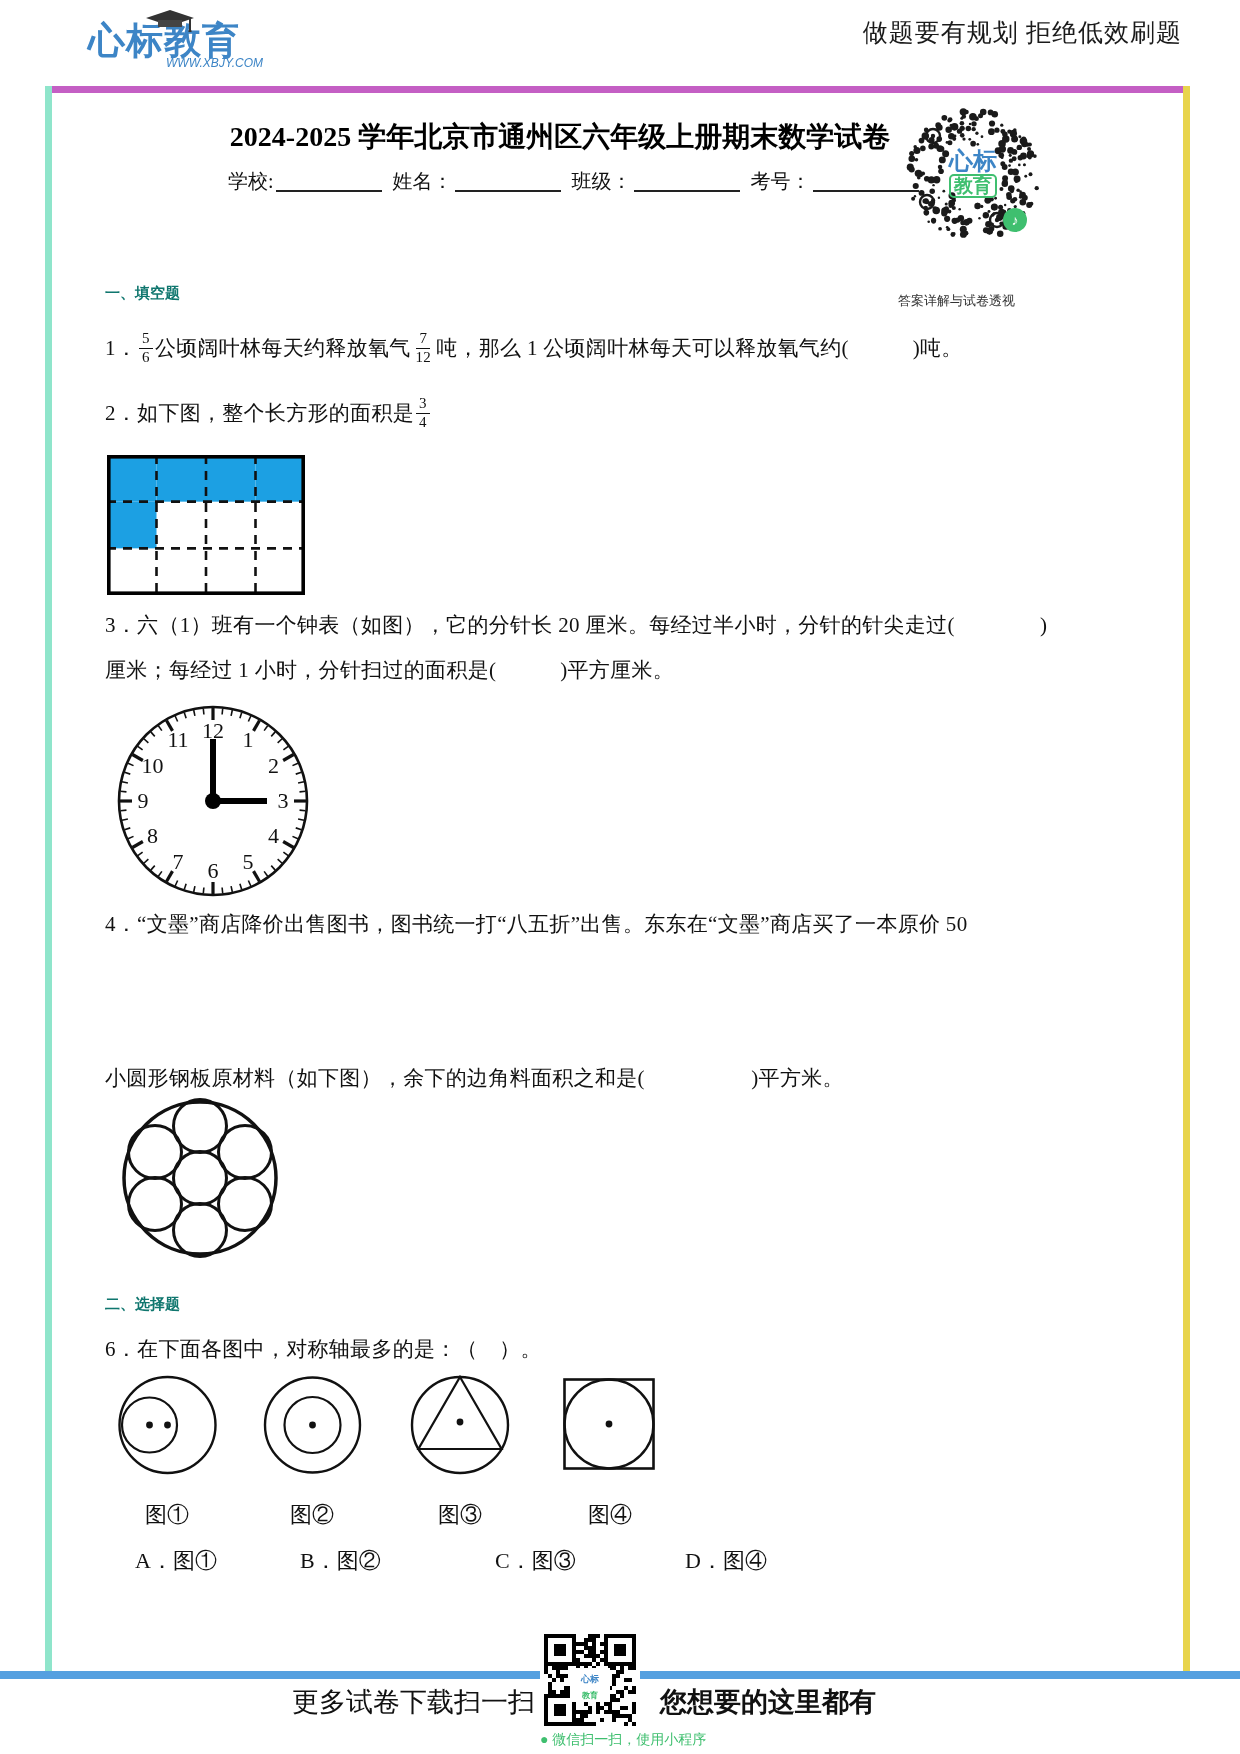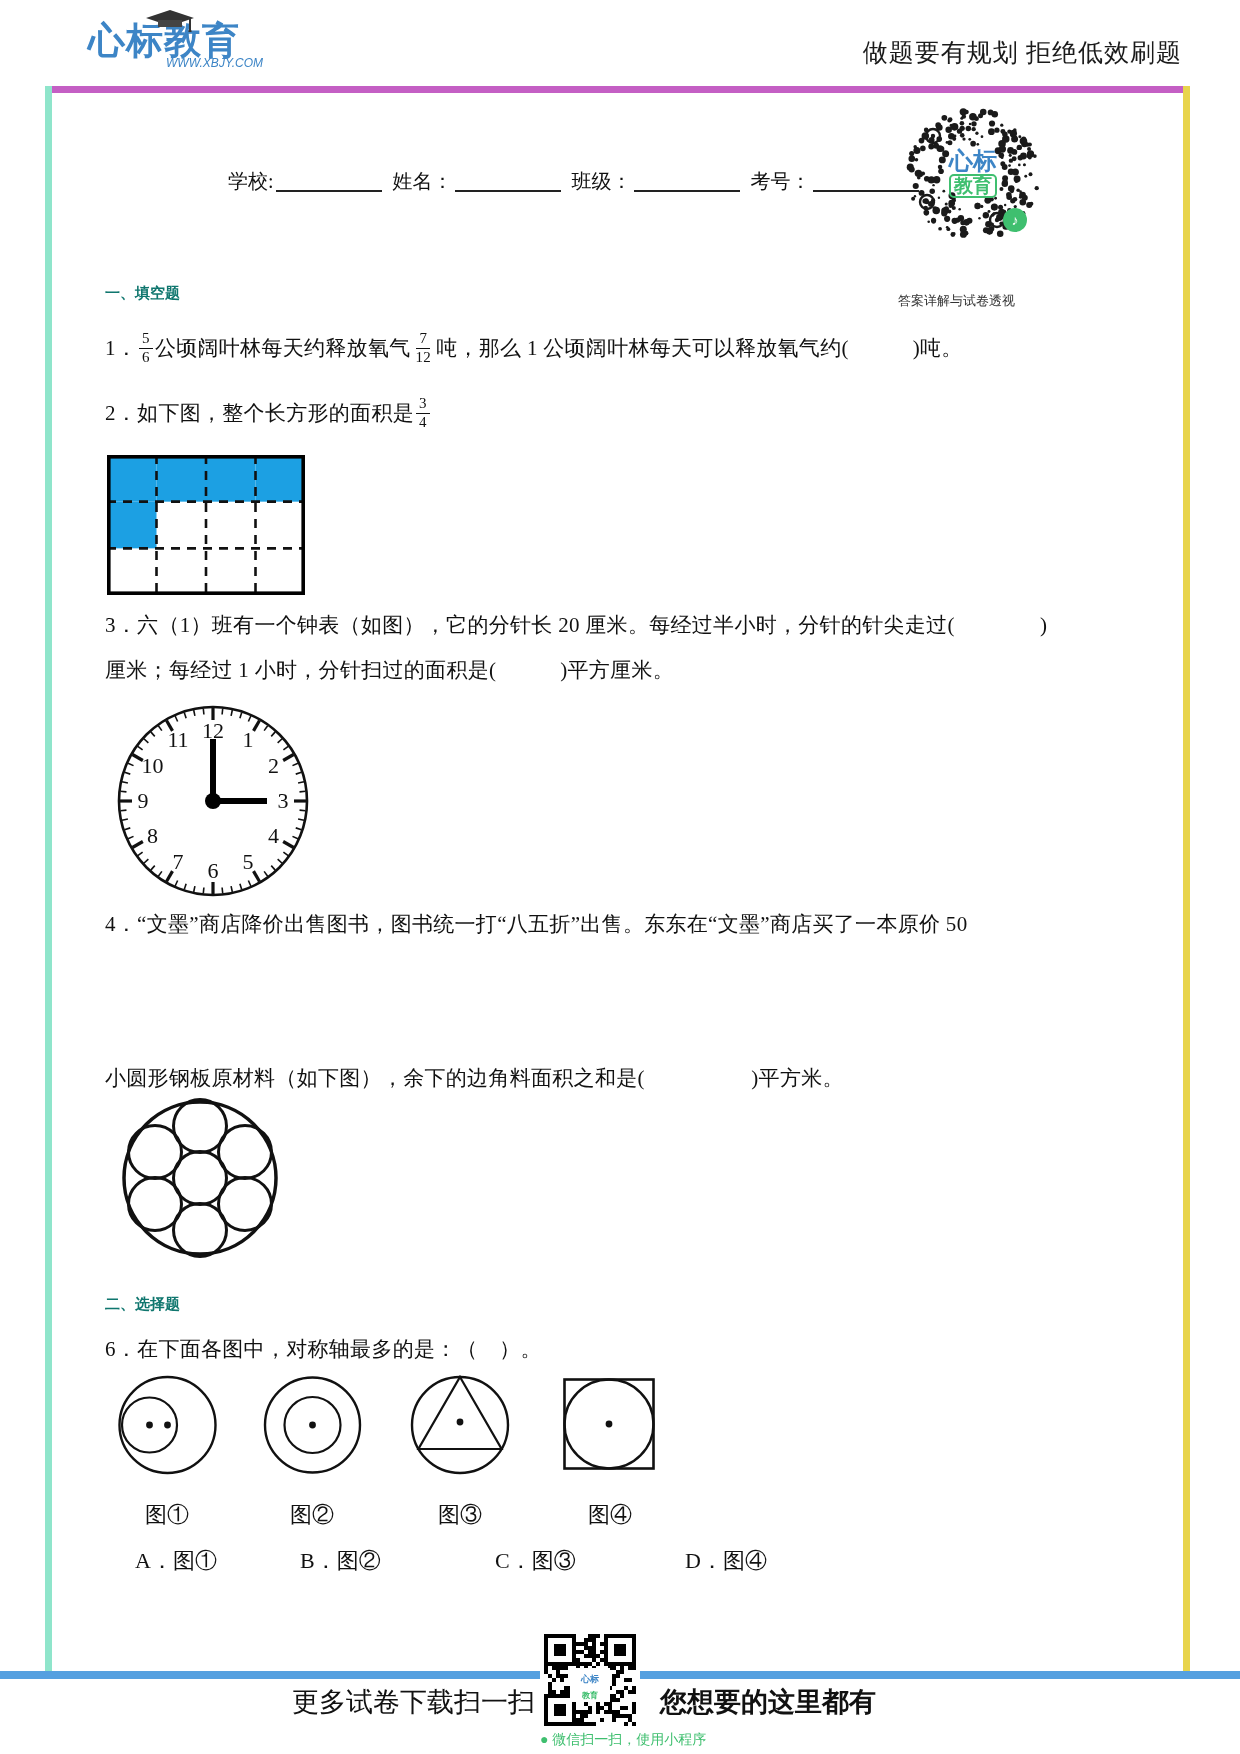--- a/index.html
+++ b/index.html
@@ -28,27 +28,28 @@
     <div class="sans" style="font-size:37px;font-weight:bold;color:#3D85C6;letter-spacing:1px;">心标教育</div>
     <svg class="abs" style="left:56px;top:-8px;" width="52" height="24" viewBox="0 0 52 24">
       <polygon points="26,2 50,10 26,18 2,10" fill="#333"></polygon>
       <rect x="14" y="12" width="24" height="7" fill="#444"></rect>
       <line x1="46" y1="11" x2="46" y2="22" stroke="#333" stroke-width="2"></line>
       <circle cx="46" cy="23" r="1.6" fill="#333"></circle>
     </svg>
     <div class="sans" style="position:absolute;left:78px;top:40px;font-size:12px;color:#3D85C6;font-style:italic;">WWW.XBJY.COM</div>
   </div>
 
-  <div class="abs serif" style="right:58px;top:36px;font-size:25px;color:#1a1a1a;letter-spacing:1px;">做题要有规划 拒绝低效刷题</div>
+  <div class="abs serif" style="right:58px;top:16px;font-size:25px;color:#1a1a1a;letter-spacing:1px;">做题要有规划 拒绝低效刷题</div>
 
   <div class="abs" style="left:45px;top:86px;width:1145px;height:7px;background:#C45FC4;"></div>
   <div class="abs" style="left:45px;top:86px;width:7px;height:1589px;background:#8FE5CB;"></div>
   <div class="abs" style="left:1183px;top:86px;width:7px;height:1589px;background:#E8D44C;"></div>
   <div class="abs" style="left:0;top:1671px;width:1240px;height:8px;background:#55A0E0;"></div>
 
+  <div class="abs serif" style="left:150px;top:118px;width:820px;text-align:center;font-size:28px;font-weight:bold;color:#000;">2024-2025 学年北京市通州区六年级上册期末数学试卷</div>
 
   <div class="abs serif" style="left:228px;top:168px;font-size:20px;white-space:nowrap;">
     <span>学校:</span><span class="blank"></span>
     <span>姓名：</span><span class="blank"></span>
     <span>班级：</span><span class="blank"></span>
     <span>考号：</span><span class="blank"></span>
   </div>
 
   <div class="abs" style="left:903px;top:104px;width:140px;height:140px;">
     <svg id="qr-dots" width="140" height="140" viewBox="0 0 140 140">

